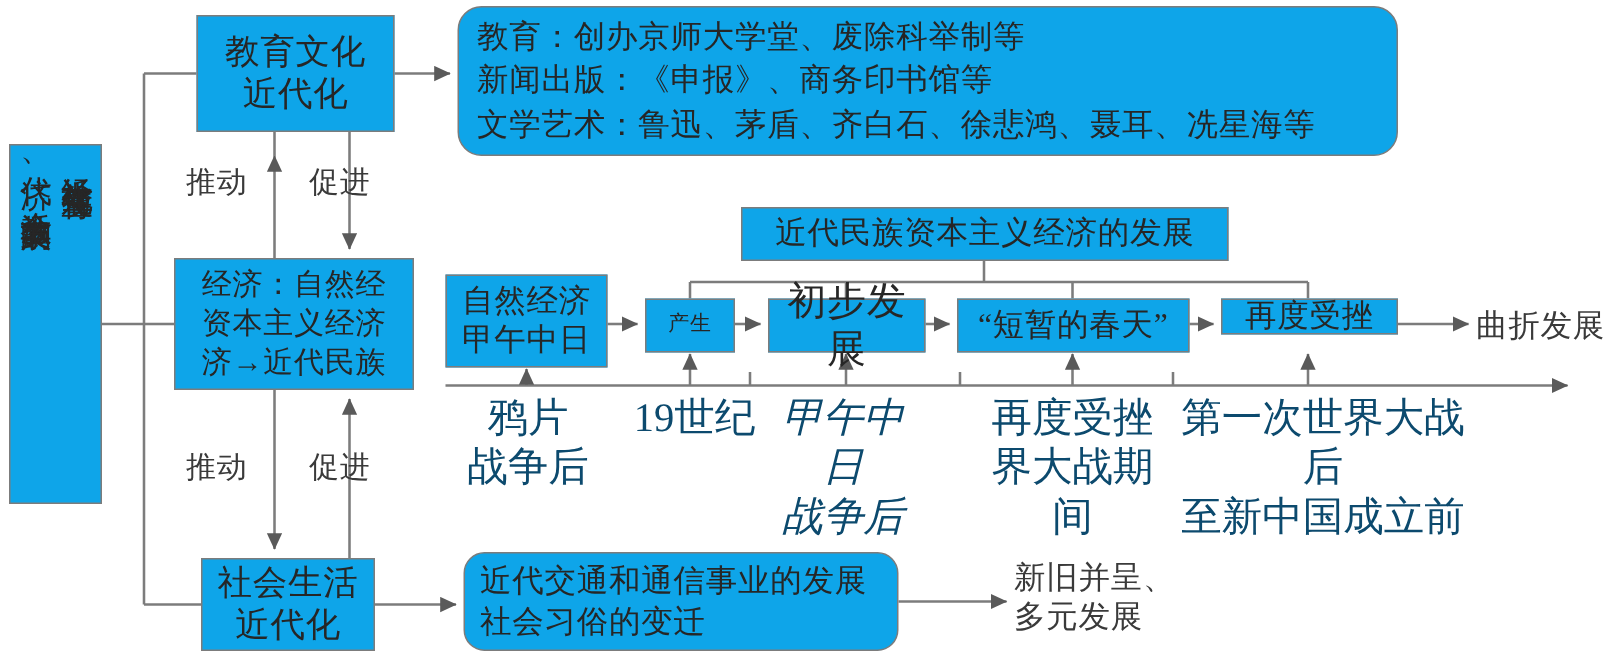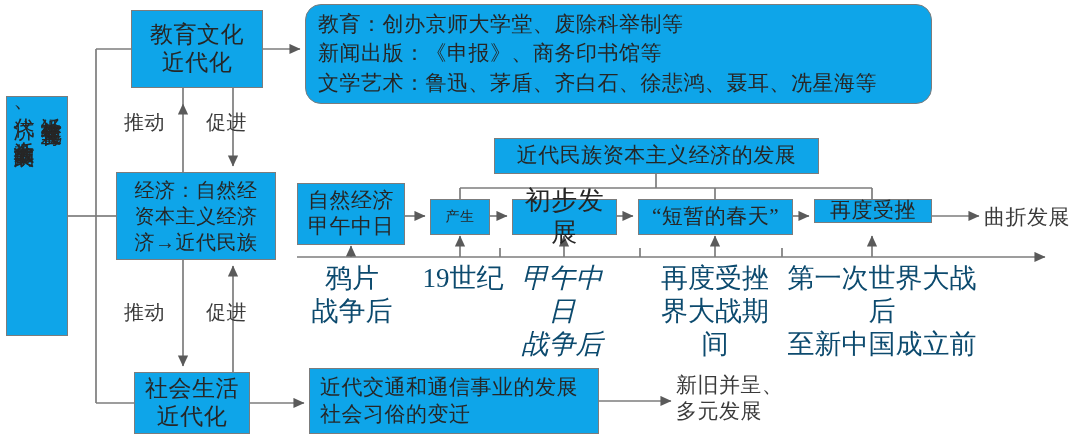--- a/index.html
+++ b/index.html
@@ -66,21 +66,21 @@
   #edu-detail-node {
     left:305px; top:4px; width:627px; height:100px;
     align-items:flex-start; justify-content:center;
     padding:4px 12px; font-size:21px; text-align:left;border-radius:16px;
   }
   #edu-detail-node .line { width:100%; text-align:left; white-space:nowrap; line-height:1.40; }
 
   #social-detail-node {
     left:309px; top:368px; width:290px; height:66px;
     align-items:flex-start; justify-content:center;
-    padding:12px 10px; font-size:21px; text-align:left;
+    padding:12px 10px; font-size:21px; text-align:left;border-radius:14px;
   }
   #social-detail-node .line { width:100%; text-align:left; white-space:nowrap; line-height:1.30; }
 
   #cap-title-node { left:494px; top:138px; width:325px; height:36px; font-size:21px; }
 
   #nat-econ-node  { left:297px; top:183px; width:108px; height:62px; font-size:21px; }
   #stage1-node    { left:430px; top:199px; width:60px;  height:36px; font-size:14px; }
   #stage2-node    { left:512px; top:199px; width:105px; height:36px; font-size:26px; }
   #stage3-node    { left:638px; top:199px; width:155px; height:36px; font-size:21px; }
   #stage4-node    { left:814px; top:199px; width:118px; height:24px; font-size:21px; }

